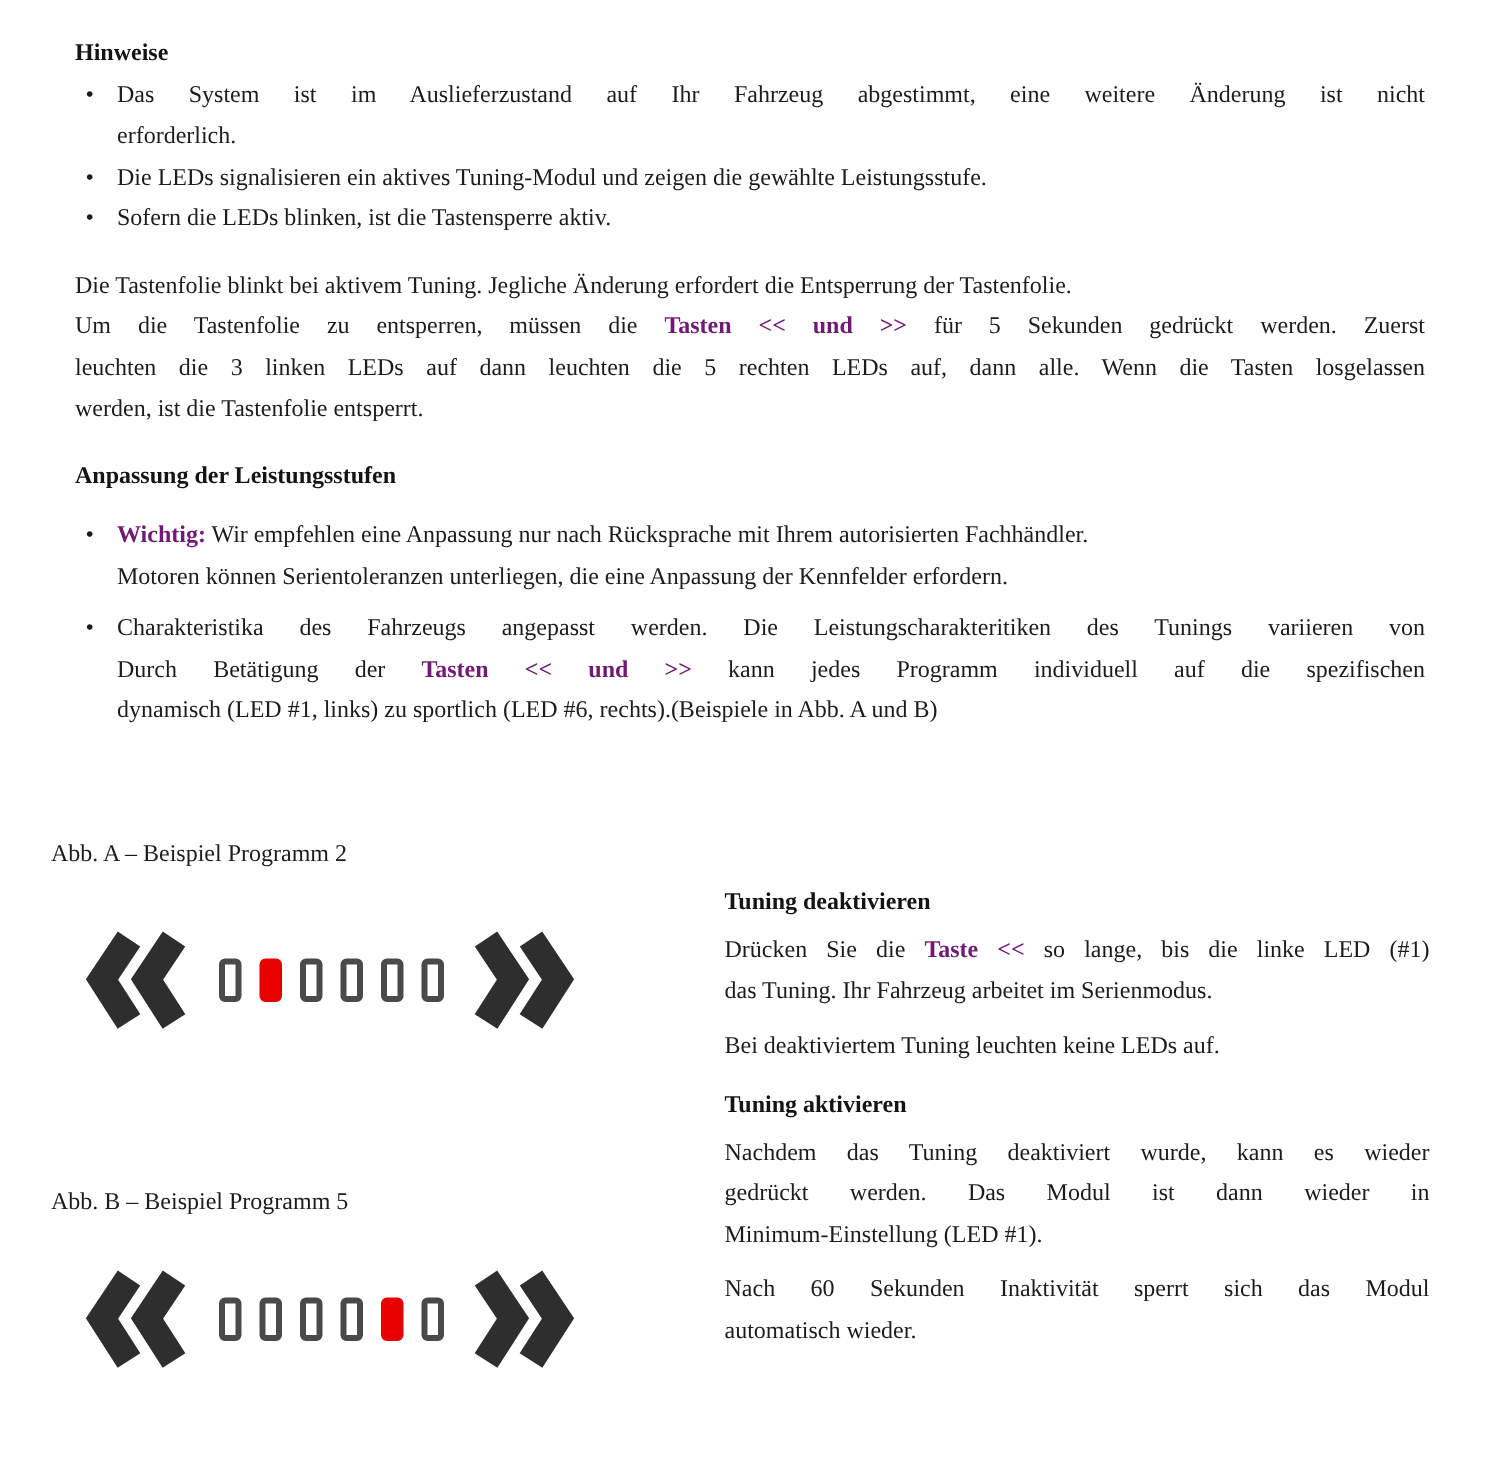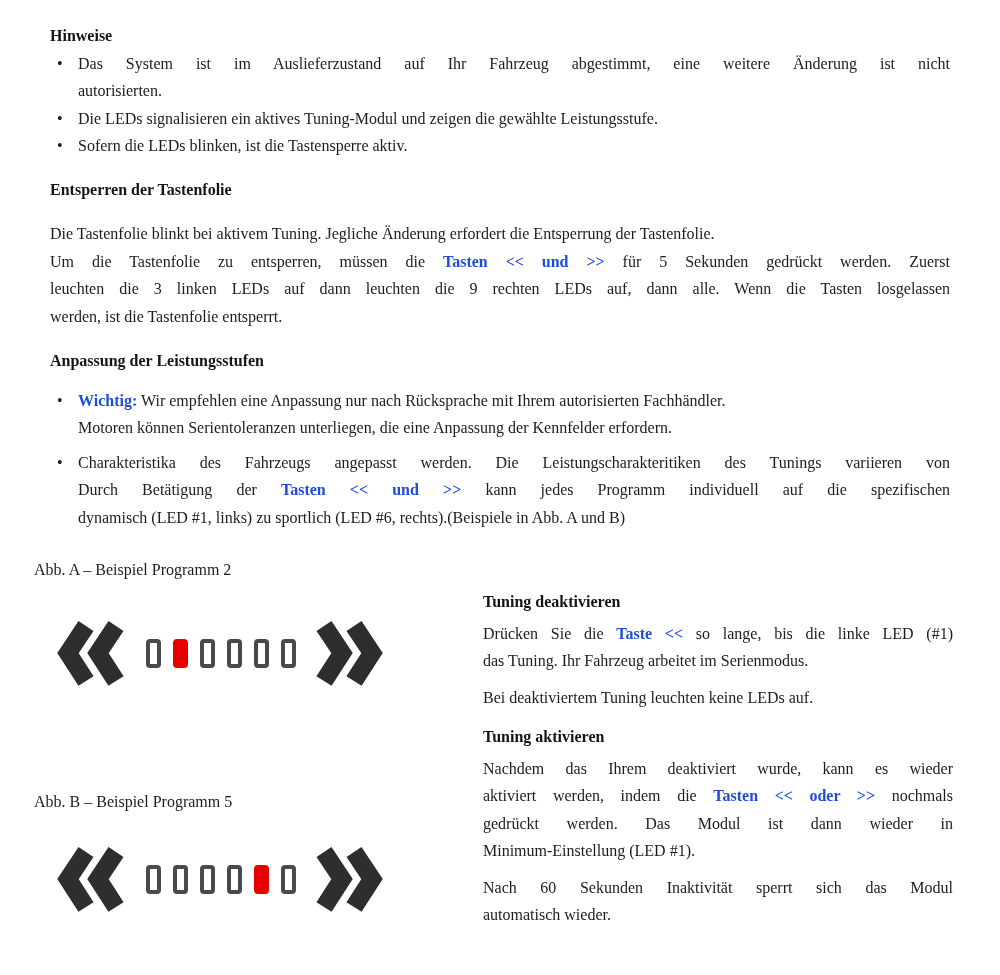--- a/index.html
+++ b/index.html
@@ -6,21 +6,21 @@
   .page{
     position:relative;
     width:1000px;height:975px;
     background:#ffffff;
     font-family:Liberation Serif, serif;
     font-size:16px;line-height:27.5px;color:#1c1c1c;
     overflow:hidden;
   }
   .flow{position:absolute;left:50px;top:22px;width:900px;}
   .hd{font-weight:700;color:#141414;}
-  .b{font-weight:700;color:#1d4ed8;}
+  .b{font-weight:700;color:#701a75;}
   .jline{text-align:justify;text-align-last:justify;}
   .bullet{display:flex;}
   .bullet .mk{flex:0 0 28px;width:28px;padding-left:7px;box-sizing:border-box;}
   .bullet .btxt{flex:1 1 auto;min-width:0;}
   .mt16{margin-top:16px}.mt17{margin-top:17px}.mt12{margin-top:12px}
   .mt7{margin-top:7px}.mt9{margin-top:9px}.mt4{margin-top:4px}
   .fig-label{position:absolute;left:34px;width:400px;}
   .fig-graphic{position:absolute;left:56px;display:flex;align-items:center;}
   .chev{display:block;}
   .chev polyline{fill:none;stroke:var(--chev,#2e2e2e);stroke-width:18;stroke-linejoin:miter;}
@@ -35,42 +35,41 @@
 <div class="page">
 
   <div class="flow">
 
     <div class="hd">Hinweise</div>
 
     <div class="bullet">
       <span class="mk">•</span>
       <div class="btxt">
         <div class="jline">Das System ist im Auslieferzustand auf Ihr Fahrzeug abgestimmt, eine weitere Änderung ist nicht</div>
-        <div>autorisierten.</div>
+        <div>erforderlich.</div>
       </div>
     </div>
     <div class="bullet">
       <span class="mk">•</span>
       <div class="btxt">
         <div>Die LEDs signalisieren ein aktives Tuning-Modul und zeigen die gewählte Leistungsstufe.</div>
       </div>
     </div>
     <div class="bullet">
       <span class="mk">•</span>
       <div class="btxt">
         <div>Sofern die LEDs blinken, ist die Tastensperre aktiv.</div>
       </div>
     </div>
 
-    <div class="hd mt16">Entsperren der Tastenfolie</div>
 
     <div class="mt17">
       <div>Die Tastenfolie blinkt bei aktivem Tuning. Jegliche Änderung erfordert die Entsperrung der Tastenfolie.</div>
       <div class="jline"><span>Um die Tastenfolie zu entsperren, müssen die </span><span class="b">Tasten &lt;&lt; und &gt;&gt;</span><span> für 5 Sekunden gedrückt werden. Zuerst</span></div>
-      <div class="jline">leuchten die 3 linken LEDs auf dann leuchten die 9 rechten LEDs auf, dann alle. Wenn die Tasten losgelassen</div>
+      <div class="jline">leuchten die 3 linken LEDs auf dann leuchten die 5 rechten LEDs auf, dann alle. Wenn die Tasten losgelassen</div>
       <div>werden, ist die Tastenfolie entsperrt.</div>
     </div>
 
     <div class="hd mt17">Anpassung der Leistungsstufen</div>
 
     <div class="bullet mt12">
       <span class="mk">•</span>
       <div class="btxt">
         <div><span class="b">Wichtig:</span><span> Wir empfehlen eine Anpassung nur nach Rücksprache mit Ihrem autorisierten Fachhändler.</span></div>
         <div>Motoren können Serientoleranzen unterliegen, die eine Anpassung der Kennfelder erfordern.</div>
@@ -130,22 +129,21 @@
 
     <div class="hd">Tuning deaktivieren</div>
     <div class="mt4">
       <div class="jline"><span>Drücken Sie die </span><span class="b">Taste &lt;&lt;</span><span> so lange, bis die linke LED (#1)</span></div>
       <div>das Tuning. Ihr Fahrzeug arbeitet im Serienmodus.</div>
     </div>
     <div class="mt9">Bei deaktiviertem Tuning leuchten keine LEDs auf.</div>
 
     <div class="hd mt12">Tuning aktivieren</div>
     <div class="mt4">
-      <div class="jline">Nachdem das Ihrem deaktiviert wurde, kann es wieder</div>
-      <div class="jline"><span>aktiviert werden, indem die </span><span class="b">Tasten &lt;&lt; oder &gt;&gt;</span><span> nochmals</span></div>
+      <div class="jline">Nachdem das Tuning deaktiviert wurde, kann es wieder</div>
       <div class="jline">gedrückt werden. Das Modul ist dann wieder in</div>
       <div>Minimum-Einstellung (LED #1).</div>
     </div>
     <div class="mt9">
       <div class="jline">Nach 60 Sekunden Inaktivität sperrt sich das Modul</div>
       <div>automatisch wieder.</div>
     </div>
   </div>
 
 </div>

